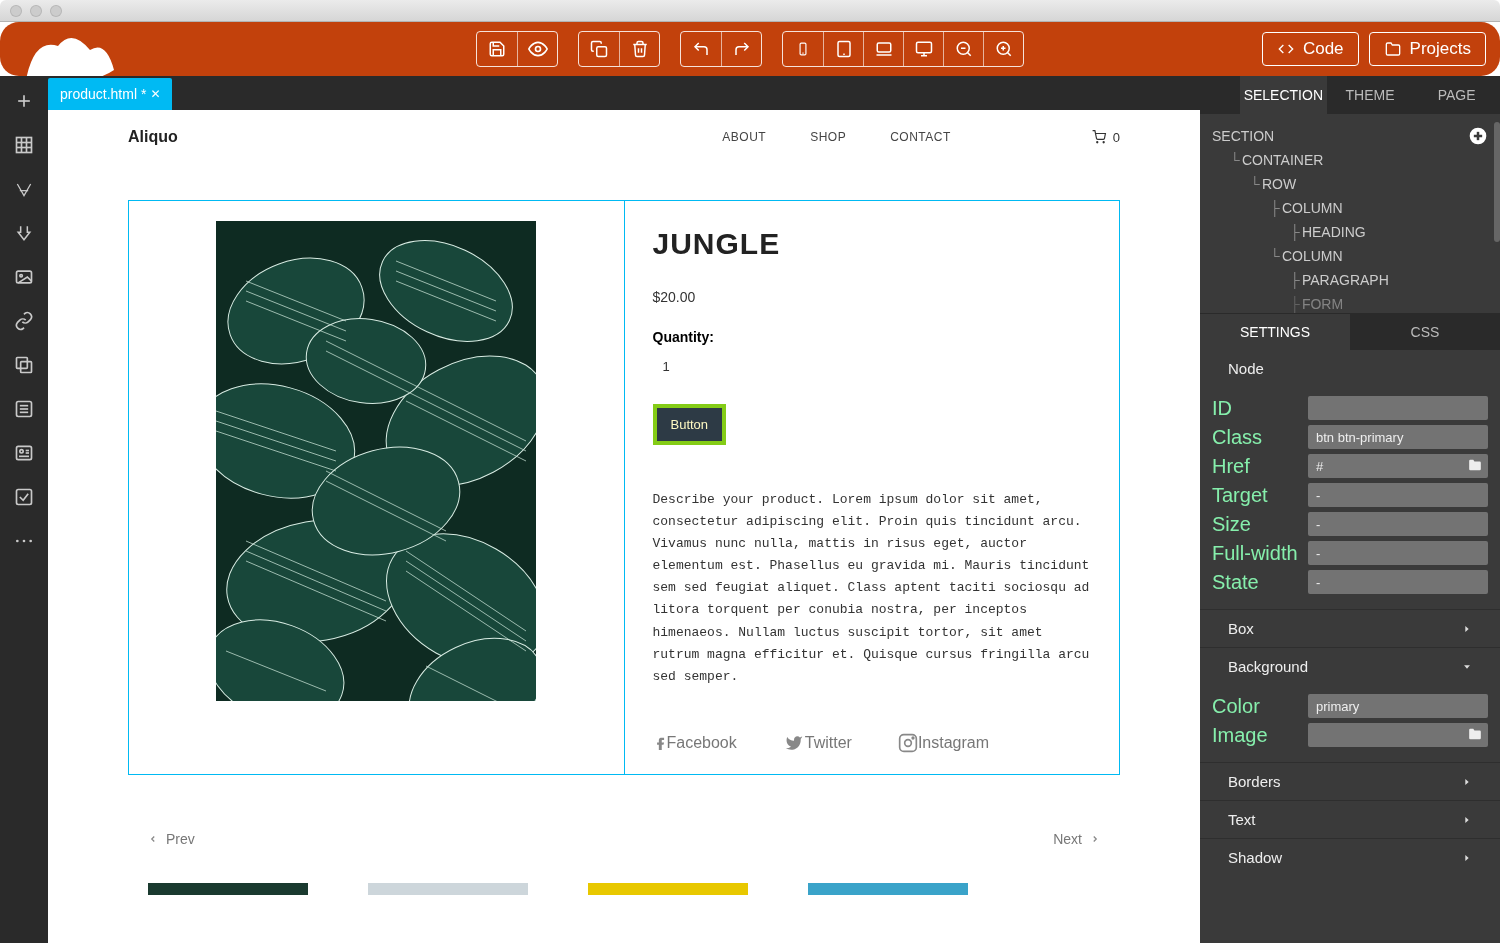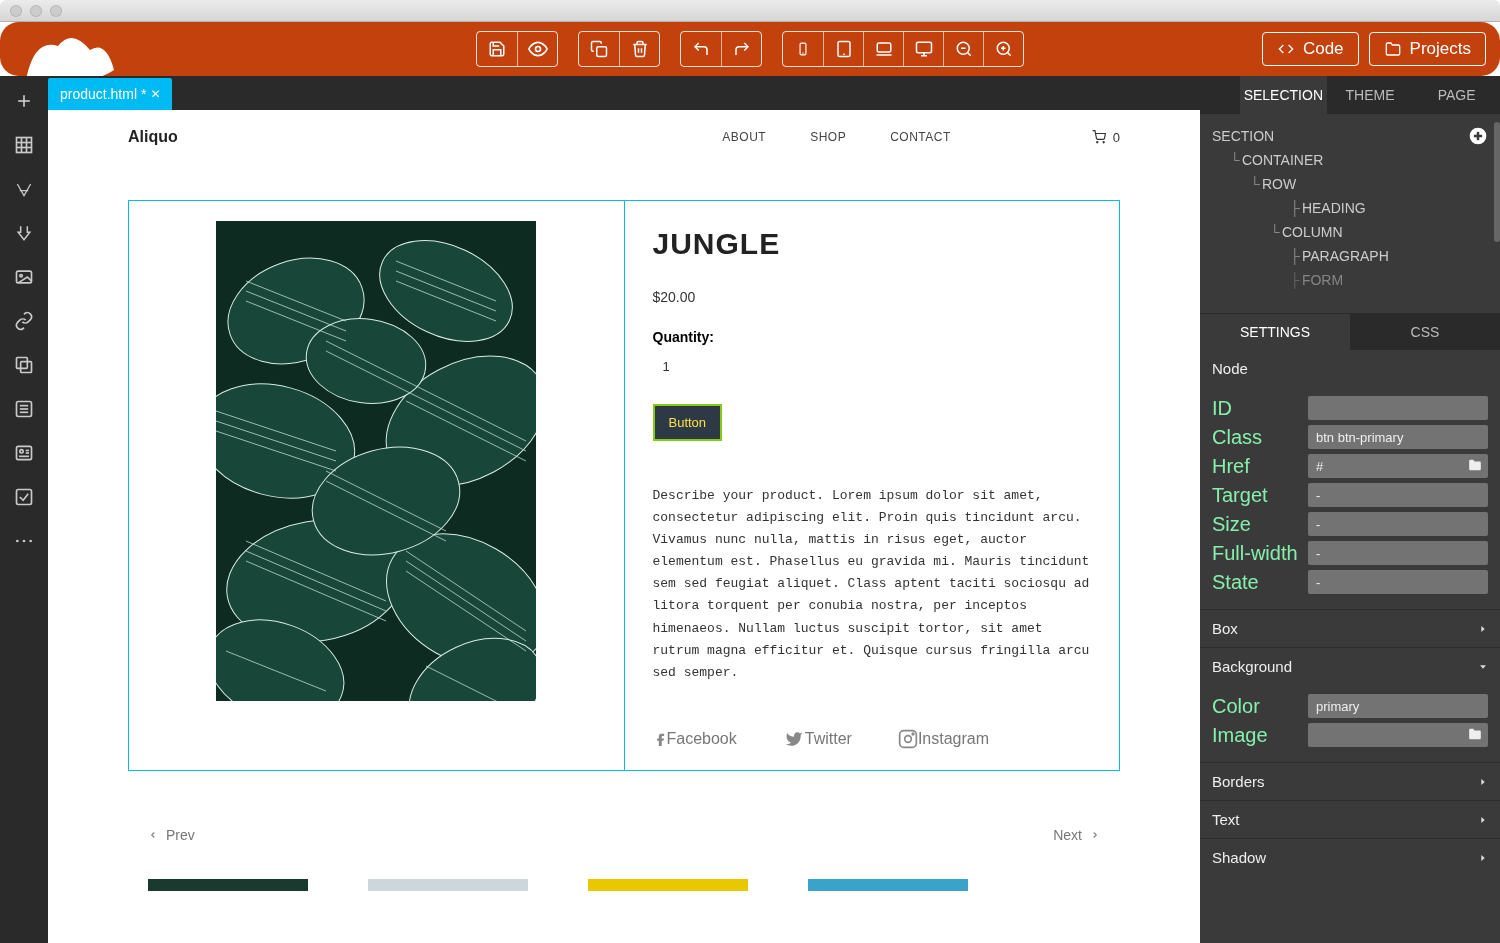--- a/index.html
+++ b/index.html
@@ -29,21 +29,21 @@
 .site-nav { margin-left: auto; display: flex; gap: 44px; color: #444; font-size: 12px; letter-spacing: .5px; }
 .cart { margin-left: 140px; display: flex; align-items: center; gap: 6px; color: #333; font-size: 13px; }
 .product-row { display: flex; margin: 36px 80px 0; border: 1px solid #00baf3; }
 .product-col { flex: 1; padding: 20px 28px; }
 .product-col + .product-col { border-left: 1px solid #00baf3; }
 .product-img { width: 320px; height: 480px; margin: 0 auto; display:block; }
 .product-title { font-size: 30px; font-weight: 600; letter-spacing: 1px; color: #222; margin-top: 6px; }
 .price { margin-top: 28px; font-size: 14px; color: #333; }
 .qty-label { margin-top: 24px; font-weight: 700; font-size: 14px; }
 .qty-val { margin-top: 14px; font-size: 13px; color: #333; padding-left: 10px; }
-.sel-btn { margin-top: 30px; display: inline-block; border: 2px solid #84cc16; background: #2d3a45; color: #fde047; padding: 9px 14px; font-size: 13px; cursor: pointer; }
+.sel-btn { margin-top: 30px; display: inline-block; border: 4px solid #84cc16; background: #2d3a45; color: #fef9c3; padding: 9px 14px; font-size: 13px; cursor: pointer; }
 .desc { margin-top: 44px; font-size: 13px; line-height: 1.7; color: #333; font-family: Georgia, "Courier New", monospace; }
 .share { margin-top: 44px; display: flex; gap: 46px; color: #777; font-size: 16px; align-items:center; }
 .share .s { display:flex; align-items:center; cursor:pointer; }
 .pager { display: flex; justify-content: space-between; margin: 56px 100px 0; color: #777; font-size: 14px; }
 .pager span { cursor: pointer; display:flex; align-items:center; gap:8px; }
 .thumbs { display:flex; gap: 60px; margin: 36px 100px 0; }
 .thumb { width: 160px; height: 12px; }
 .right-panel { width: 300px; background: #3a3a3a; color: #ddd; display: flex; flex-direction: column; font-size: 14px; }
 .panel-tabs { display: flex; background: #2a2a2a; height: 38px; }
 .panel-tabs .pt { flex: 1; display:flex; align-items:center; justify-content:center; color:#bbb; cursor:pointer; font-size: 14px; }
@@ -53,21 +53,21 @@
 .breadcrumb-tree .ind1 { padding-left: 18px; }
 .breadcrumb-tree .ind2 { padding-left: 38px; }
 .breadcrumb-tree .ind3 { padding-left: 58px; }
 .breadcrumb-tree .ind4 { padding-left: 78px; }
 .breadcrumb-tree .l { color:#888; margin-right:2px; }
 .add-node { position:absolute; top:12px; right:12px; color:#fff; cursor:pointer; }
 .scrollhint { position:absolute; top:8px; right:0; width:6px; height:120px; background:#666; border-radius:3px; }
 .sub-tabs { display:flex; background:#2a2a2a; height:36px; }
 .sub-tabs .st { flex:1; display:flex; align-items:center; justify-content:center; cursor:pointer; color:#bbb; }
 .sub-tabs .st.active { background:#3a3a3a; color:#fff; }
-.sect-head { padding: 10px 12px; font-size: 15px; color:#eee; display:flex; align-items:center; justify-content:space-between; cursor:pointer; border-top:1px solid #2e2e2e; }
+.sect-head { padding: 10px 28px; font-size: 15px; color:#eee; display:flex; align-items:center; justify-content:space-between; cursor:pointer; border-top:1px solid #2e2e2e; }
 .sect-body { padding: 4px 12px 10px; }
 .field-row { display:flex; align-items:center; margin: 5px 0; }
 .field-row label { width: 96px; color:#86efac; font-size: 20px; }
 .field-row .inp { flex:1; background:#737373; height:24px; border-radius:2px; color:#eee; padding: 0 8px; font-size:13px; display:flex; align-items:center; position:relative; }
 .field-row .inp .trailing { position:absolute; right:6px; top:4px; color:#eee; }
 svg { display:block; }
 </style>
 </head>
 <body>
 
@@ -407,20 +407,21 @@
       <div class="add-node">
           <svg width="20" height="20" viewBox="0 0 24 24" fill="#fff">
             <circle cx="12" cy="12" r="10"></circle>
             <line x1="12" y1="7" x2="12" y2="17" stroke="#3a3a3a" stroke-width="3"></line>
             <line x1="7" y1="12" x2="17" y2="12" stroke="#3a3a3a" stroke-width="3"></line>
           </svg>
         </div>
       <div class="node">SECTION</div>
       <div class="node ind1"><span class="l">└</span><span>CONTAINER</span></div>
       <div class="node ind2"><span class="l">└</span><span>ROW</span></div>
+      <div class="node ind3"><span class="l">├</span><span>COLUMN</span></div>
       <div class="node ind4"><span class="l">├</span><span>HEADING</span></div>
       <div class="node ind3"><span class="l">└</span><span>COLUMN</span></div>
       <div class="node ind4"><span class="l">├</span><span>PARAGRAPH</span></div>
       <div class="node ind4" style="opacity:.5"><span class="l">├</span><span>FORM</span></div>
     </div>
 
     <div class="sub-tabs">
       <div class="st active">SETTINGS</div>
       <div class="st">CSS</div>
     </div>

